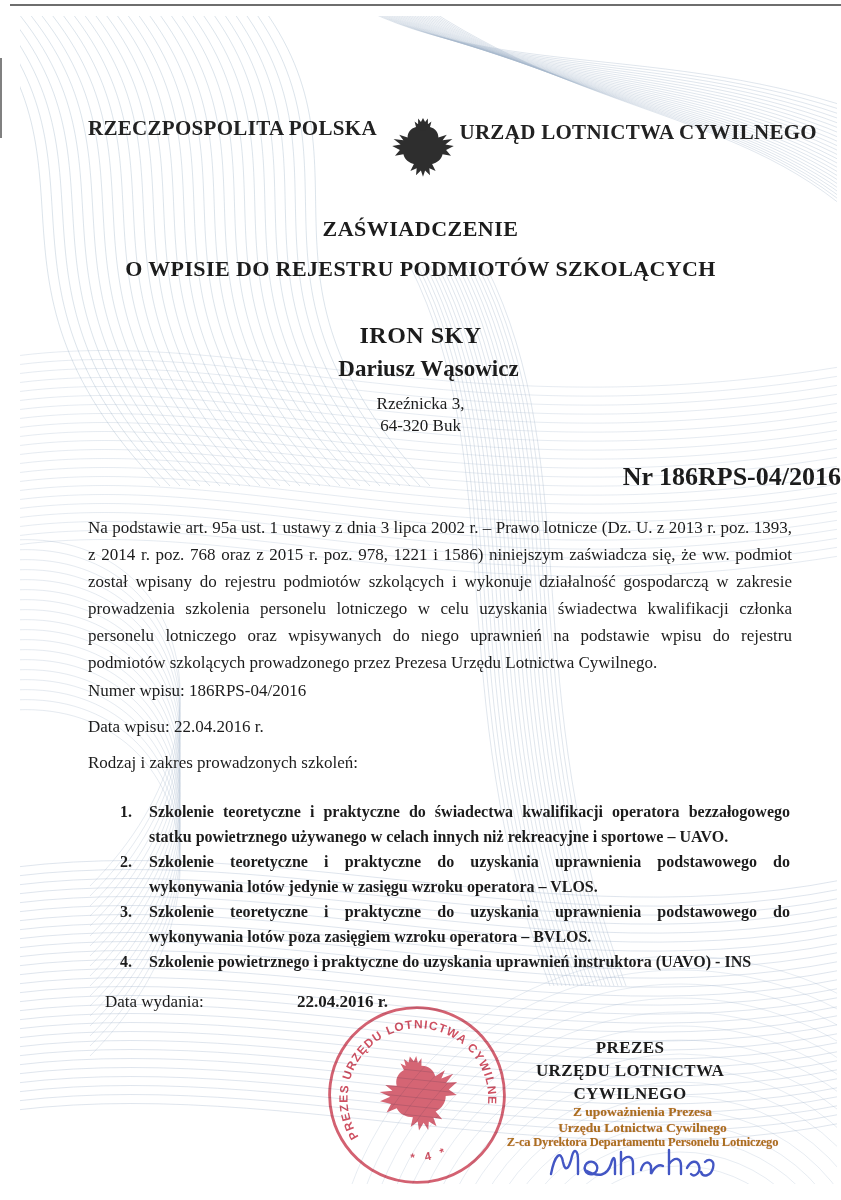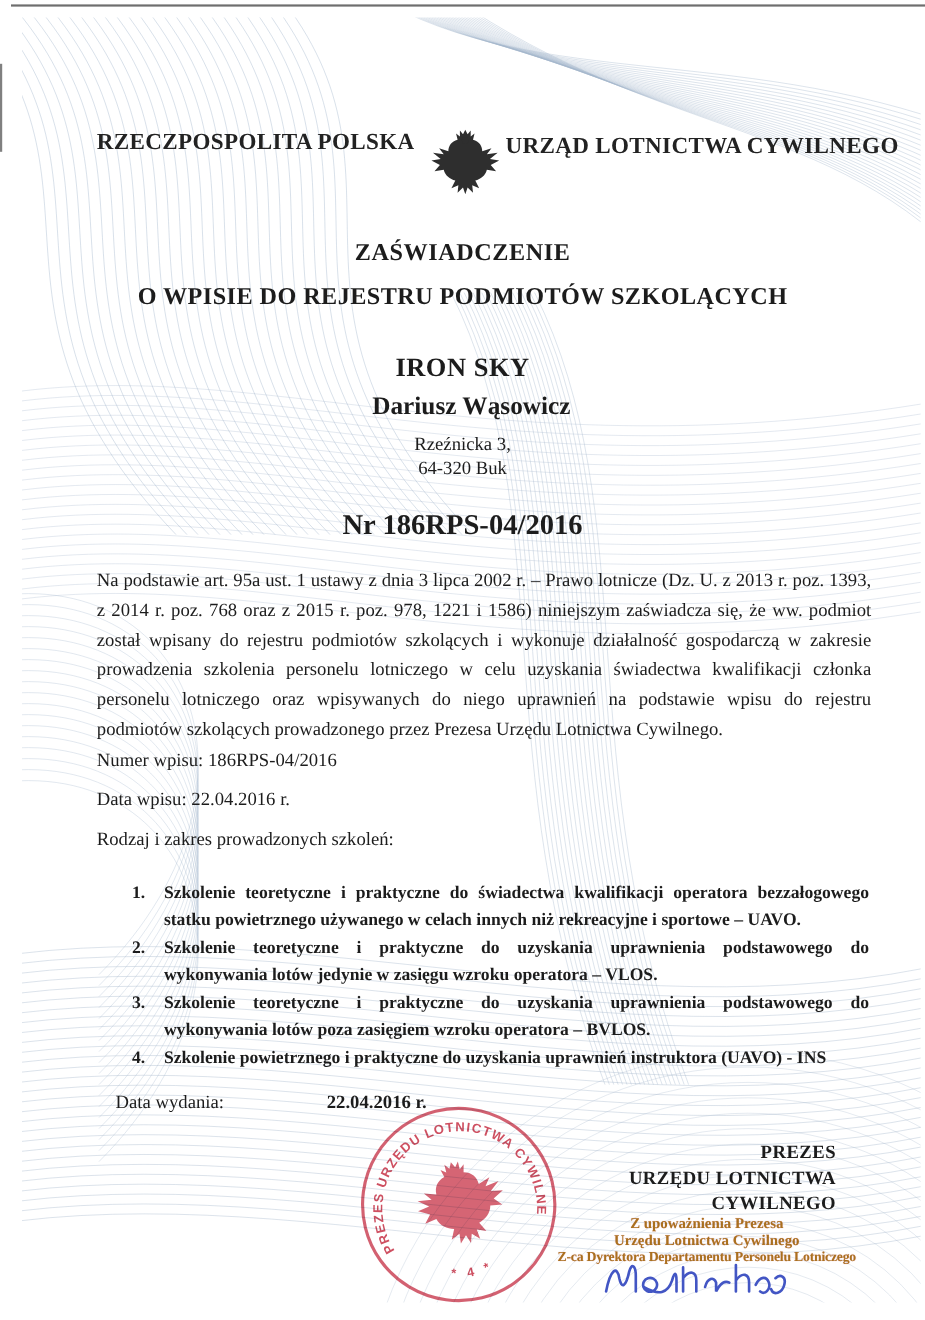--- a/index.html
+++ b/index.html
@@ -52,21 +52,21 @@
   .issue-label { left: 105px; font-size: 17px; }
   .issue-date  { left: 297px; font-size: 17px; font-weight: bold; }
 
   .stamp {
     left: 322px; top: 1000px; width: 190px; height: 190px;
     transform: rotate(-14deg);
     mix-blend-mode: multiply; opacity: .88;
   }
   .prezes-block {
     left: 500px; top: 1036px; width: 260px;
-    text-align: right; font-weight: bold; font-size: 17px;
+    text-align: center; font-weight: bold; font-size: 17px;
     line-height: 23px; letter-spacing: .4px;
   }
   .auth-block {
     left: 470px; top: 1104px; width: 345px;
     text-align: center; font-weight: bold;
     font-size: 13.5px; line-height: 15.5px;
     color: #a16207; opacity: .9;
     text-shadow: 0 0 1px rgba(204,51,82,.4);
   }
   .auth-block .l3 { font-size: 12.5px; letter-spacing: -.2px; }
@@ -261,21 +261,21 @@
   <div class="abs hdr-label" style="right:24px; top:120px;">URZĄD LOTNICTWA CYWILNEGO</div>
 
   <div class="abs center title1" style="top:216px;">ZAŚWIADCZENIE</div>
   <div class="abs center title2" style="top:256px;text-align:center;">O WPISIE DO REJESTRU PODMIOTÓW SZKOLĄCYCH</div>
 
   <div class="abs center entity-name" style="top:322px;">IRON SKY</div>
   <div class="abs center entity-owner" style="top:356px;padding-left:16px;">Dariusz Wąsowicz</div>
   <div class="abs center addr" style="top:394px;">Rzeźnicka 3,</div>
   <div class="abs center addr" style="top:416px;">64-320 Buk</div>
 
-  <div class="abs center cert-no" style="top:462px;">Nr 186RPS-04/2016</div>
+  <div class="abs center cert-no" style="top:462px;text-align:right;">Nr 186RPS-04/2016</div>
 
   <div class="abs body-par" style="top:514px;">Na podstawie art. 95a ust. 1 ustawy z dnia 3 lipca 2002 r. – Prawo lotnicze (Dz. U. z 2013 r. poz. 1393, z 2014 r. poz. 768 oraz z 2015 r. poz. 978, 1221 i 1586) niniejszym zaświadcza się, że ww. podmiot został wpisany do rejestru podmiotów szkolących i wykonuje działalność gospodarczą w zakresie prowadzenia szkolenia personelu lotniczego w celu uzyskania świadectwa kwalifikacji członka personelu lotniczego oraz wpisywanych do niego uprawnień na podstawie wpisu do rejestru podmiotów szkolących prowadzonego przez Prezesa Urzędu Lotnictwa Cywilnego.</div>
 
   <div class="abs field-line" style="top:681px;">Numer wpisu: 186RPS-04/2016</div>
   <div class="abs field-line" style="top:717px;">Data wpisu: 22.04.2016 r.</div>
   <div class="abs field-line" style="top:753px;">Rodzaj i zakres prowadzonych szkoleń:</div>
 
   <ol class="abs trainings" style="top:799px;">
     <li>
       <span>1.</span>

